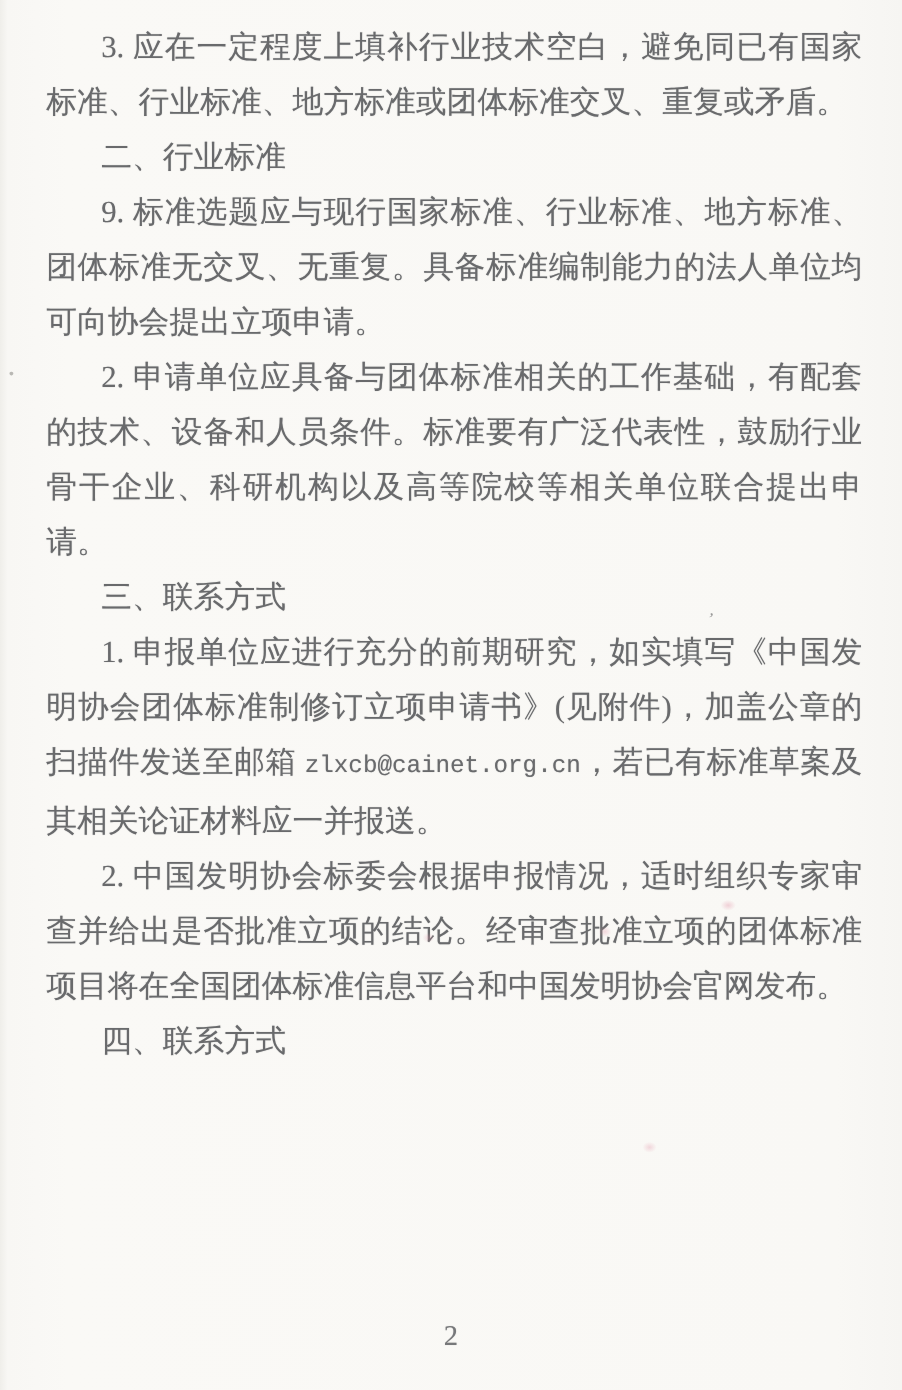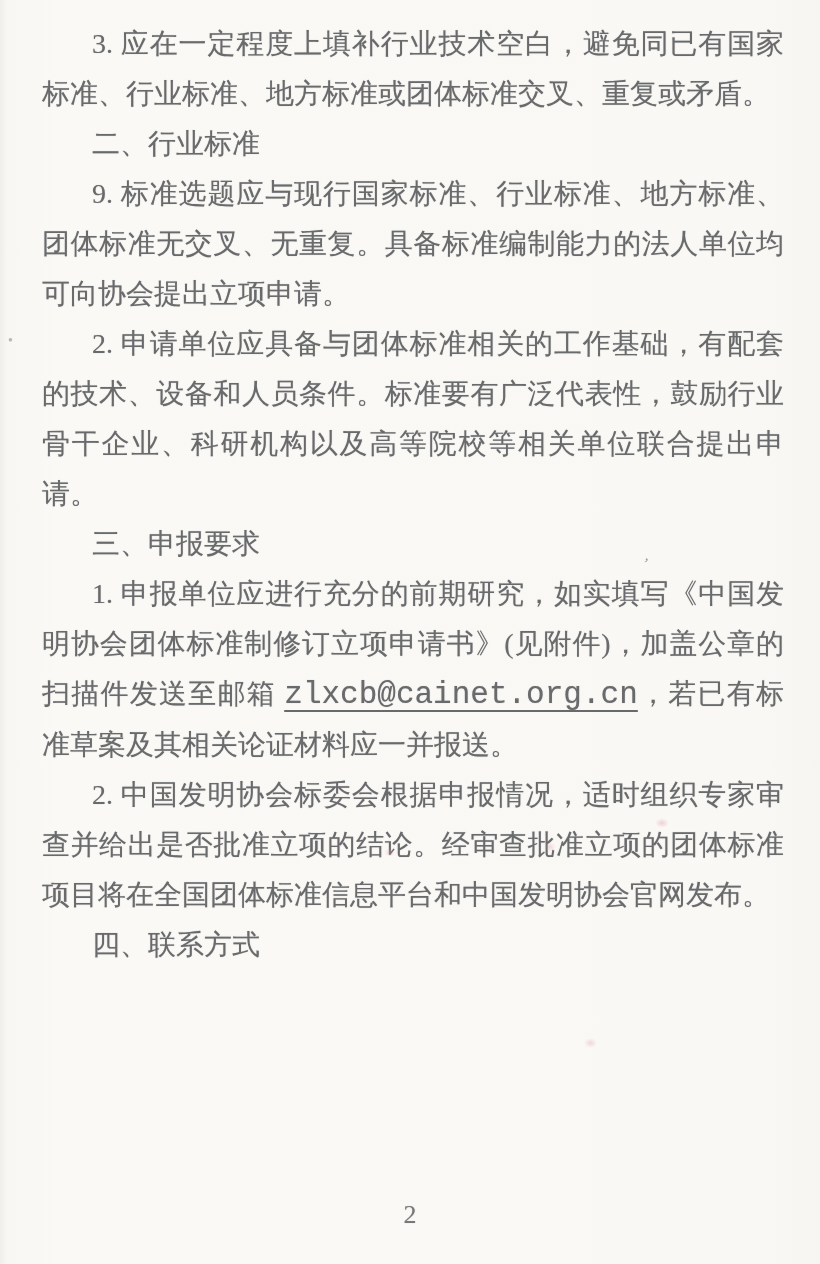--- a/index.html
+++ b/index.html
@@ -29,24 +29,23 @@
     text-align-last: left;
     text-shadow: 0 0 1px rgba(105,106,108,0.45);
   }
   .doc-body p {
     margin: 0;
     padding: 0;
     text-indent: 50px;
   }
   .email-link {
     font-family: "Liberation Mono", "DejaVu Sans Mono", monospace;
-    font-size: 31px;
+    font-size: 22px;
     letter-spacing: 0px;
     white-space: nowrap;
-    text-decoration: underline;
     text-underline-offset: 7px;
     text-decoration-thickness: 1.5px;
   }
   .page-number {
     position: absolute;
     left: 0;
     right: 0;
     top: 1200px;
     text-align: center;
     color: #77787a;
@@ -87,21 +86,21 @@
 
     <p>3. 应在一定程度上填补行业技术空白，避免同已有国家标准、行业标准、地方标准或团体标准交叉、重复或矛盾。</p>
 
     <p>二、行业标准</p>
 
     <p>9. 标准选题应与现行国家标准、行业标准、地方标准、团体标准无交叉、无重复。具备标准编制能力的法人单位均可向协会提出立项申请。</p>
 
     <p>2. 申请单位应具备与团体标准相关的工作基础，有配套的技术、设备和人员条件。标准要有广泛代表性，鼓励行业骨干企业、科研机构以及高等院校等相关单位联合提出申请。</p>
 
 
-    <p>三、申报要求</p>
+    <p>三、联系方式</p>
 
     <p><span>1. 申报单位应进行充分的前期研究，如实填写《中国发明协会团体标准制修订立项申请书》(见附件)，加盖公章的扫描件发送至邮箱 </span><span class="email-link">zlxcb@cainet.org.cn</span><span>，若已有标准草案及其相关论证材料应一并报送。</span></p>
 
     <p>2. 中国发明协会标委会根据申报情况，适时组织专家审查并给出是否批准立项的结论。经审查批准立项的团体标准项目将在全国团体标准信息平台和中国发明协会官网发布。</p>
 
 
     <p>四、联系方式</p>
 
   </div>
 

